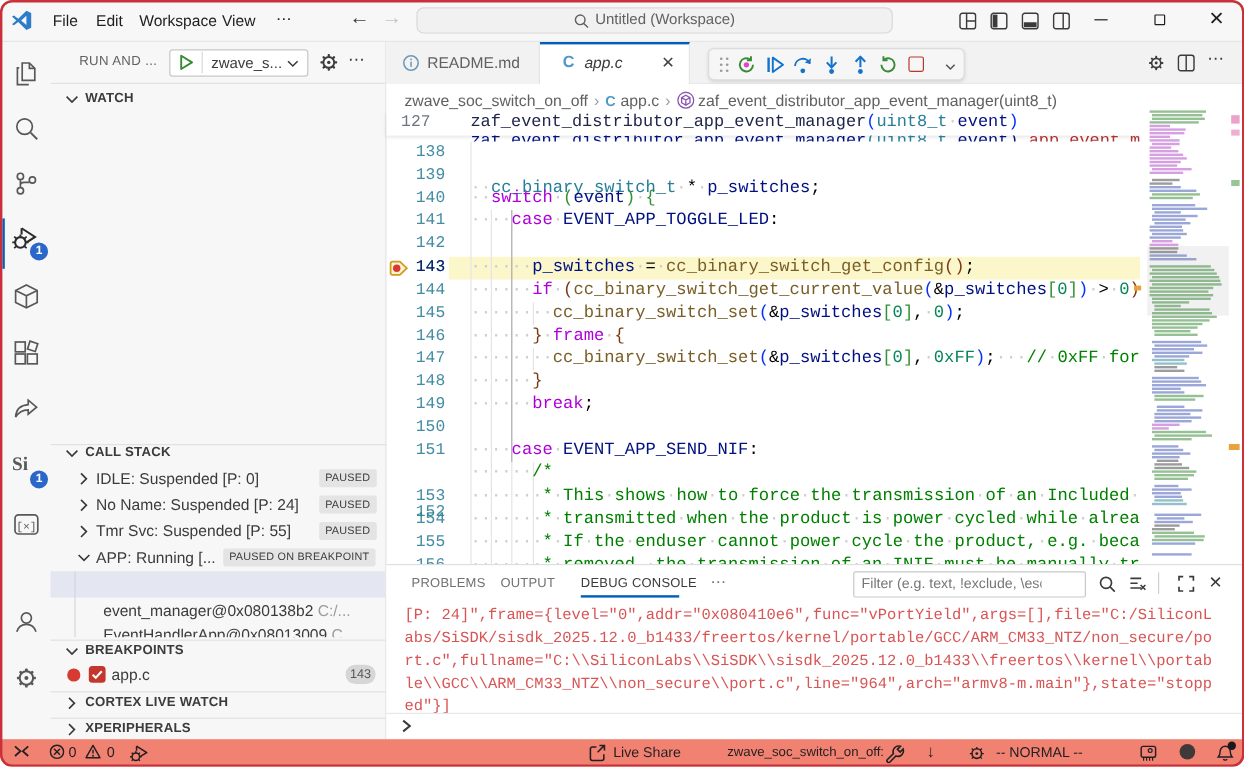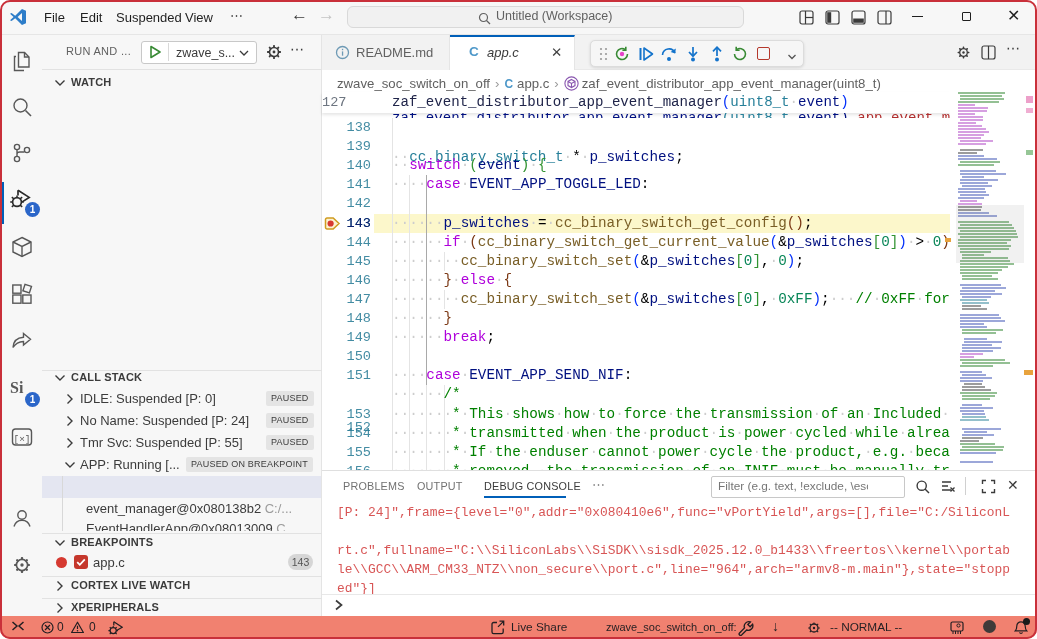--- a/index.html
+++ b/index.html
@@ -22,21 +22,21 @@
 </style></head>
 <body>
 <div id="page">
     <div id="clip">
 <div class="a" style="left:0;top:0;width:1037px;height:35px;background:#f7f7f7;border-bottom:1px solid #e6e6e6"></div>
 <div class="a" style="left:9px;top:8px"><svg width="18" height="18" viewBox="0 0 18 18">
           <path d="M13 1 L6.2 7.7 L2.6 5 L1 5.8 L4.6 9 L1 12.2 L2.6 13 L6.2 10.3 L13 17 L17 15.2 L17 2.8 Z M13 5.1 L13 12.9 L8.6 9 Z" fill="#2d7dc9"></path>
         </svg></div>
 <div class="a" style="left:44px;top:10px;font-size:13px;color:#1f1f1f">File</div>
 <div class="a" style="left:80px;top:10px;font-size:13px;color:#1f1f1f">Edit</div>
-<div class="a" style="left:116px;top:10px;font-size:13px;color:#1f1f1f">Suspended</div>
+<div class="a" style="left:116px;top:10px;font-size:13px;color:#1f1f1f">Workspace</div>
 <div class="a" style="left:185px;top:10px;font-size:13px;color:#1f1f1f">View</div>
 <div class="a" style="left:230px;top:8px;font-size:13px;color:#1f1f1f;letter-spacing:1px">⋯</div>
 <div class="a" style="left:291px;top:5px;font-size:17px;color:#3b3b3b">←</div>
 <div class="a" style="left:318px;top:5px;font-size:17px;color:#c4c4c4">→</div>
 <div class="a" style="left:347px;top:6px;width:397px;height:22px;background:#f1f1f1;border:1px solid #d9d9d9;border-radius:6px"></div>
 <div class="a" style="left:478px;top:11px"><svg width="13" height="13" viewBox="0 0 13 13">
           <circle cx="5.5" cy="5.5" r="4" fill="none" stroke="#616161" stroke-width="1.2"></circle>
           <line x1="8.5" y1="8.5" x2="12" y2="12" stroke="#616161" stroke-width="1.2"></line>
         </svg></div>
 <div class="a" style="left:496px;top:9px;font-size:12.5px;color:#616161">Untitled (Workspace)</div>
@@ -287,21 +287,21 @@
 <div class="cl" style="top:156.2px;"><span class="w">··</span><span class="k">switch</span><span class="w">·</span><span class="p2">(</span><span class="v">event</span><span class="p2">)</span><span class="w">·</span><span class="p2">{</span></div>
 <div class="ln" style="top:156.2px;">140</div>
 <div class="cl" style="top:175.3px;"><span class="w">····</span><span class="k">case</span><span class="w">·</span><span class="v">EVENT_APP_TOGGLE_LED</span><span class="o">:</span></div>
 <div class="ln" style="top:175.3px;">141</div>
 <div class="cl" style="top:213.5px;"><span class="w">······</span><span class="v">p_switches</span><span class="w">·</span><span class="o">=</span><span class="w">·</span><span class="f">cc_binary_switch_get_config</span><span class="p3">()</span><span class="o">;</span></div>
 <div class="ln" style="top:213.5px;">143</div>
 <div class="cl" style="top:232.6px;"><span class="w">······</span><span class="k">if</span><span class="w">·</span><span class="p3">(</span><span class="f">cc_binary_switch_get_current_value</span><span class="p1">(</span><span class="o">&amp;</span><span class="v">p_switches</span><span class="p2">[</span><span class="n">0</span><span class="p2">]</span><span class="p1">)</span><span class="w">·</span><span class="o">&gt;</span><span class="w">·</span><span class="n">0</span><span class="p3">)</span><span class="w">·</span><span class="p3">{</span></div>
 <div class="ln" style="top:232.6px;">144</div>
 <div class="cl" style="top:251.7px;"><span class="w">········</span><span class="f">cc_binary_switch_set</span><span class="p1">(</span><span class="o">&amp;</span><span class="v">p_switches</span><span class="p2">[</span><span class="n">0</span><span class="p2">]</span><span class="o">,</span><span class="w">·</span><span class="n">0</span><span class="p1">)</span><span class="o">;</span></div>
 <div class="ln" style="top:251.7px;">145</div>
-<div class="cl" style="top:270.8px;"><span class="w">······</span><span class="p3">}</span><span class="w">·</span><span class="k">else</span><span class="w">·</span><span class="p3">{</span></div>
+<div class="cl" style="top:270.8px;"><span class="w">······</span><span class="p3">}</span><span class="w">·</span><span class="k">frame</span><span class="w">·</span><span class="p3">{</span></div>
 <div class="ln" style="top:270.8px;">146</div>
 <div class="cl" style="top:289.9px;"><span class="w">········</span><span class="f">cc_binary_switch_set</span><span class="p1">(</span><span class="o">&amp;</span><span class="v">p_switches</span><span class="p2">[</span><span class="n">0</span><span class="p2">]</span><span class="o">,</span><span class="w">·</span><span class="n">0xFF</span><span class="p1">)</span><span class="o">;</span><span class="w">···</span><span class="c">//</span><span class="w">·</span><span class="c">0xFF</span><span class="w">·</span><span class="c">for</span><span class="w">·</span><span class="c">the</span><span class="w">·</span><span class="c">multilevel</span></div>
 <div class="ln" style="top:289.9px;">147</div>
 <div class="cl" style="top:309.0px;"><span class="w">······</span><span class="p3">}</span></div>
 <div class="ln" style="top:309.0px;">148</div>
 <div class="cl" style="top:328.1px;"><span class="w">······</span><span class="k">break</span><span class="o">;</span></div>
 <div class="ln" style="top:328.1px;">149</div>
 <div class="cl" style="top:366.3px;"><span class="w">····</span><span class="k">case</span><span class="w">·</span><span class="v">EVENT_APP_SEND_NIF</span><span class="o">:</span></div>
 <div class="ln" style="top:366.3px;">151</div>
 <div class="cl" style="top:385.4px;"><span class="w">······</span><span class="c">/*</span></div>
@@ -316,21 +316,21 @@
 <div class="ln" style="top:461.8px;height:8px;overflow:hidden;">156</div>
 <div class="ln" style="top:137.1px">139</div>
 <div class="ln" style="top:194.4px">142</div>
 <div class="ln" style="top:347.2px">150</div>
 <div class="a" style="left:324px;top:214.5px"><svg width="17" height="17" viewBox="0 0 17 17">
           <path d="M1.5 4.5 a1.5 1.5 0 0 1 1.5 -1.5 h6.2 l5.8 5.5 -5.8 5.5 h-6.2 a1.5 1.5 0 0 1 -1.5 -1.5 Z" fill="#fdf3d2" stroke="#cf9c20" stroke-width="1.5"></path>
           <circle cx="6.6" cy="8.5" r="3.1" fill="#d73a31"></circle>
         </svg></div>
 <div class="a" style="left:322px;top:213.5px;width:49px;text-align:right;font-family:'Liberation Mono',monospace;font-size:13.6px;line-height:19.1px;color:#0b216f">143</div>
 <div class="a" style="left:322px;top:92px;width:628px;height:21px;background:#fff;box-shadow:0 2px 3px rgba(0,0,0,.10)"></div>
-<div class="a" style="left:322px;top:92px;width:49px;text-align:left;font-family:'Liberation Mono',monospace;font-size:13.6px;line-height:21px;color:#6e7681">127</div>
+<div class="a" style="left:322px;top:92px;width:49px;text-align:center;font-family:'Liberation Mono',monospace;font-size:13.6px;line-height:21px;color:#6e7681">127</div>
 <div class="a mono" style="left:392px;top:92px;font-size:14.1px;line-height:21px;white-space:pre"><span style="color:#20254a">zaf_event_distributor_app_event_manager</span><span class="p1">(</span><span class="t">uint8_t</span><span class="w">·</span><span class="v">event</span><span class="p1">)</span></div>
 <div class="a" style="left:392px;top:113px;width:558px;height:5px;overflow:hidden">
         <div class="mono" style="position:absolute;top:-4px;font-size:14.1px;line-height:19.1px;white-space:pre"><span style="color:#001080">zaf_event_distributor_app_event_manager</span><span style="color:#267F99">(uint8_t </span><span style="color:#001080">event)</span><span style="color:#b03030">_app_event_manager(uint8_t event)_app_ev</span></div>
       </div>
       <div class="a" style="left:950px;top:92px;width:87px;height:378px;background:#fff"></div>
 <div class="a" style="left:958px;top:92.0px;width:47px;height:1.9px;background:rgba(60,140,60,.55)"></div>
       <div class="a" style="left:960px;top:95.0px;width:42px;height:1.9px;background:rgba(60,140,60,.55)"></div>
       <div class="a" style="left:960px;top:98.0px;width:44px;height:1.9px;background:rgba(60,140,60,.55)"></div>
       <div class="a" style="left:958px;top:101.0px;width:41px;height:1.9px;background:rgba(60,140,60,.55)"></div>
       <div class="a" style="left:958px;top:104.0px;width:17px;height:1.9px;background:rgba(180,80,200,.55)"></div>
@@ -462,20 +462,21 @@
 <div class="a" style="left:941px;top:479px"><svg width="15" height="15" viewBox="0 0 15 15">
           <path d="M1 3 h9 M1 7 h6 M1 11 h9" stroke="#3b3b3b" stroke-width="1.3"></path>
           <path d="M9.5 8.5 l4 4 m0 -4 l-4 4" stroke="#3b3b3b" stroke-width="1.3"></path>
         </svg></div>
 <div class="a" style="left:965px;top:477px;width:1px;height:18px;background:#d0d0d0"></div>
 <div class="a" style="left:981px;top:479px"><svg width="15" height="15" viewBox="0 0 15 15">
           <path d="M1.5 5 v-3.5 h3.5 M10 1.5 h3.5 v3.5 M13.5 10 v3.5 h-3.5 M5 13.5 h-3.5 v-3.5" fill="none" stroke="#3b3b3b" stroke-width="1.4"></path>
         </svg></div>
 <div class="a" style="left:1007px;top:477px;font-size:14px;color:#3b3b3b">✕</div>
 <div class="a mono" style="left:337px;top:503px;font-size:12.9px;line-height:19px;color:#d85555;white-space:pre">[P: 24]",frame={level="0",addr="0x080410e6",func="vPortYield",args=[],file="C:/SiliconL</div>
+<div class="a mono" style="left:337px;top:522px;font-size:12.9px;line-height:19px;color:#d85555;white-space:pre">abs/SiSDK/sisdk_2025.12.0_b1433/freertos/kernel/portable/GCC/ARM_CM33_NTZ/non_secure/po</div>
 <div class="a mono" style="left:337px;top:541px;font-size:12.9px;line-height:19px;color:#d85555;white-space:pre">rt.c",fullname="C:\\SiliconLabs\\SiSDK\\sisdk_2025.12.0_b1433\\freertos\\kernel\\portab</div>
 <div class="a mono" style="left:337px;top:560px;font-size:12.9px;line-height:19px;color:#d85555;white-space:pre">le\\GCC\\ARM_CM33_NTZ\\non_secure\\port.c",line="964",arch="armv8-m.main"},state="stopp</div>
 <div class="a mono" style="left:337px;top:579px;font-size:12.9px;line-height:19px;color:#d85555;white-space:pre">ed"}]</div>
 <div class="a" style="left:322px;top:594px;width:715px;height:1px;background:#e8e8e8"></div>
 <div class="a" style="left:332px;top:598px"><svg width="14" height="14" viewBox="0 0 14 14">
           <path d="M4 2.5 l5.5 4.5 -5.5 4.5" fill="none" stroke="#3b3b3b" stroke-width="1.7"></path>
         </svg></div>
       <div class="a" style="left:0;top:616px;width:1037px;height:23px;background:#f18170"></div>
 <div class="a" style="left:11px;top:618px"><svg width="14" height="16" viewBox="0 0 14 16">
           <path d="M1.5 4 L6 8 L1.5 12 M12.5 4 L8 8 L12.5 12" fill="none" stroke="#231f22" stroke-width="1.5"></path>

